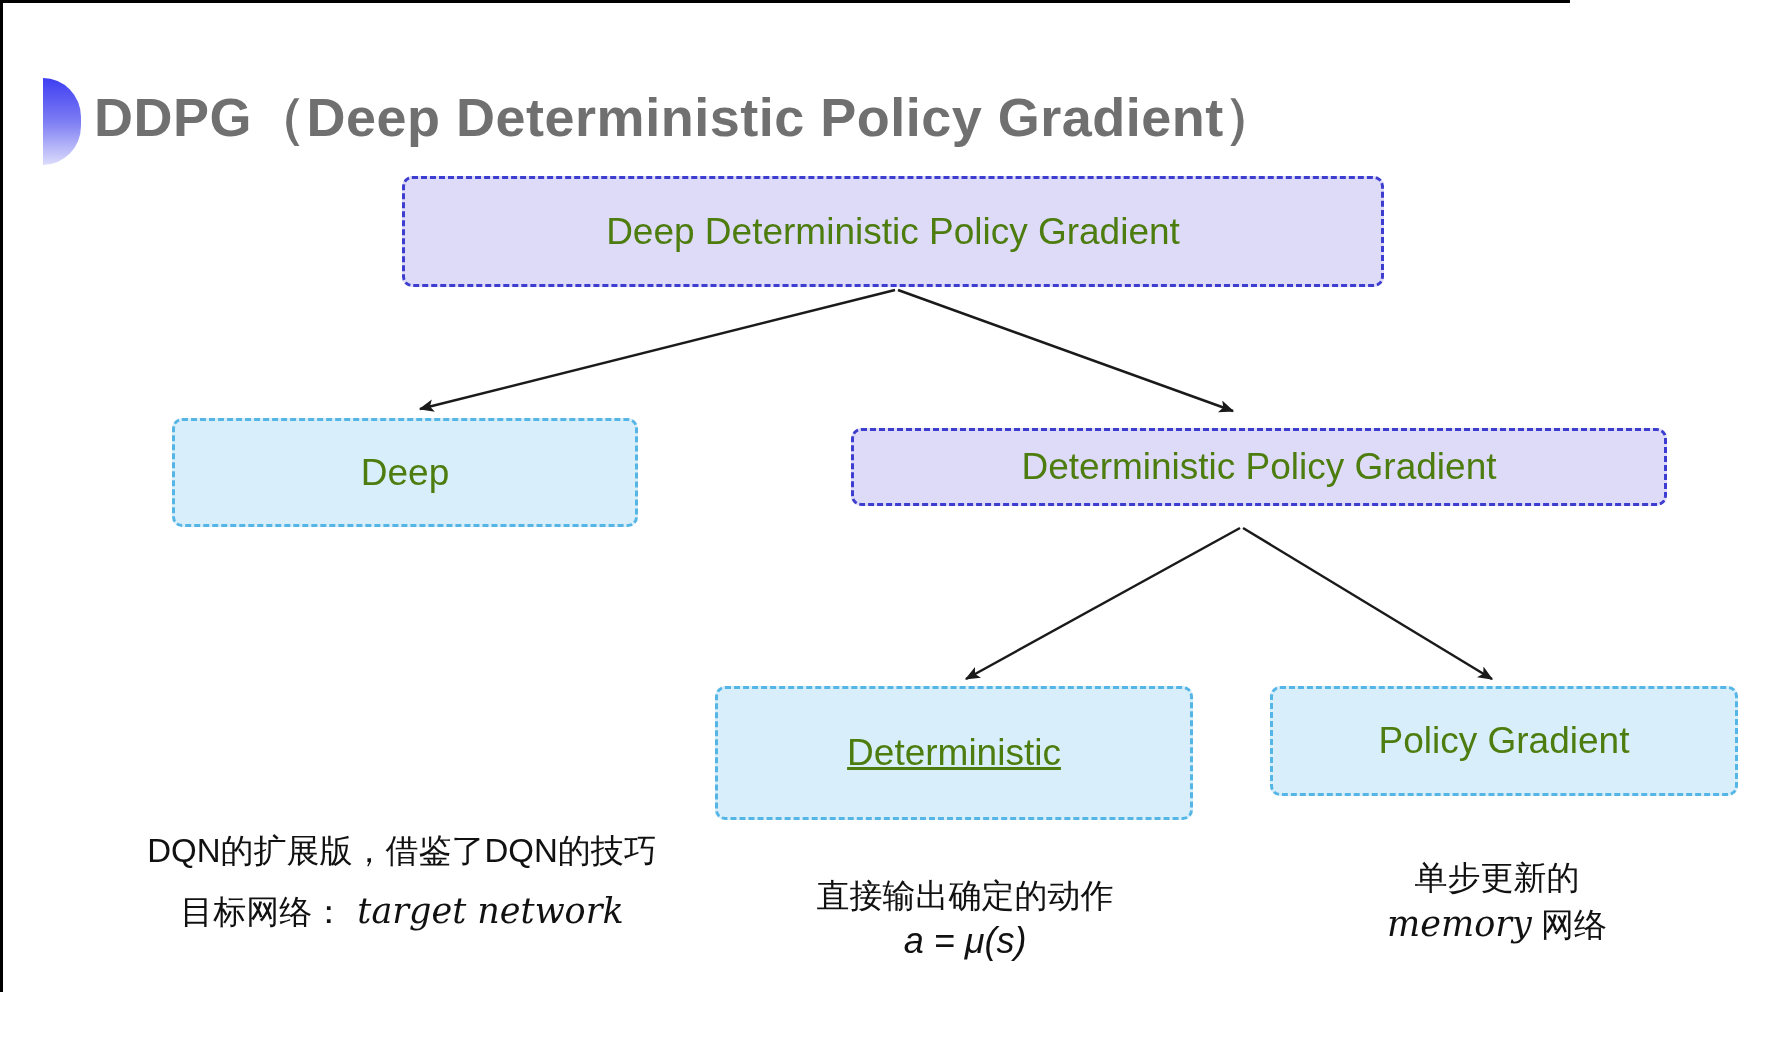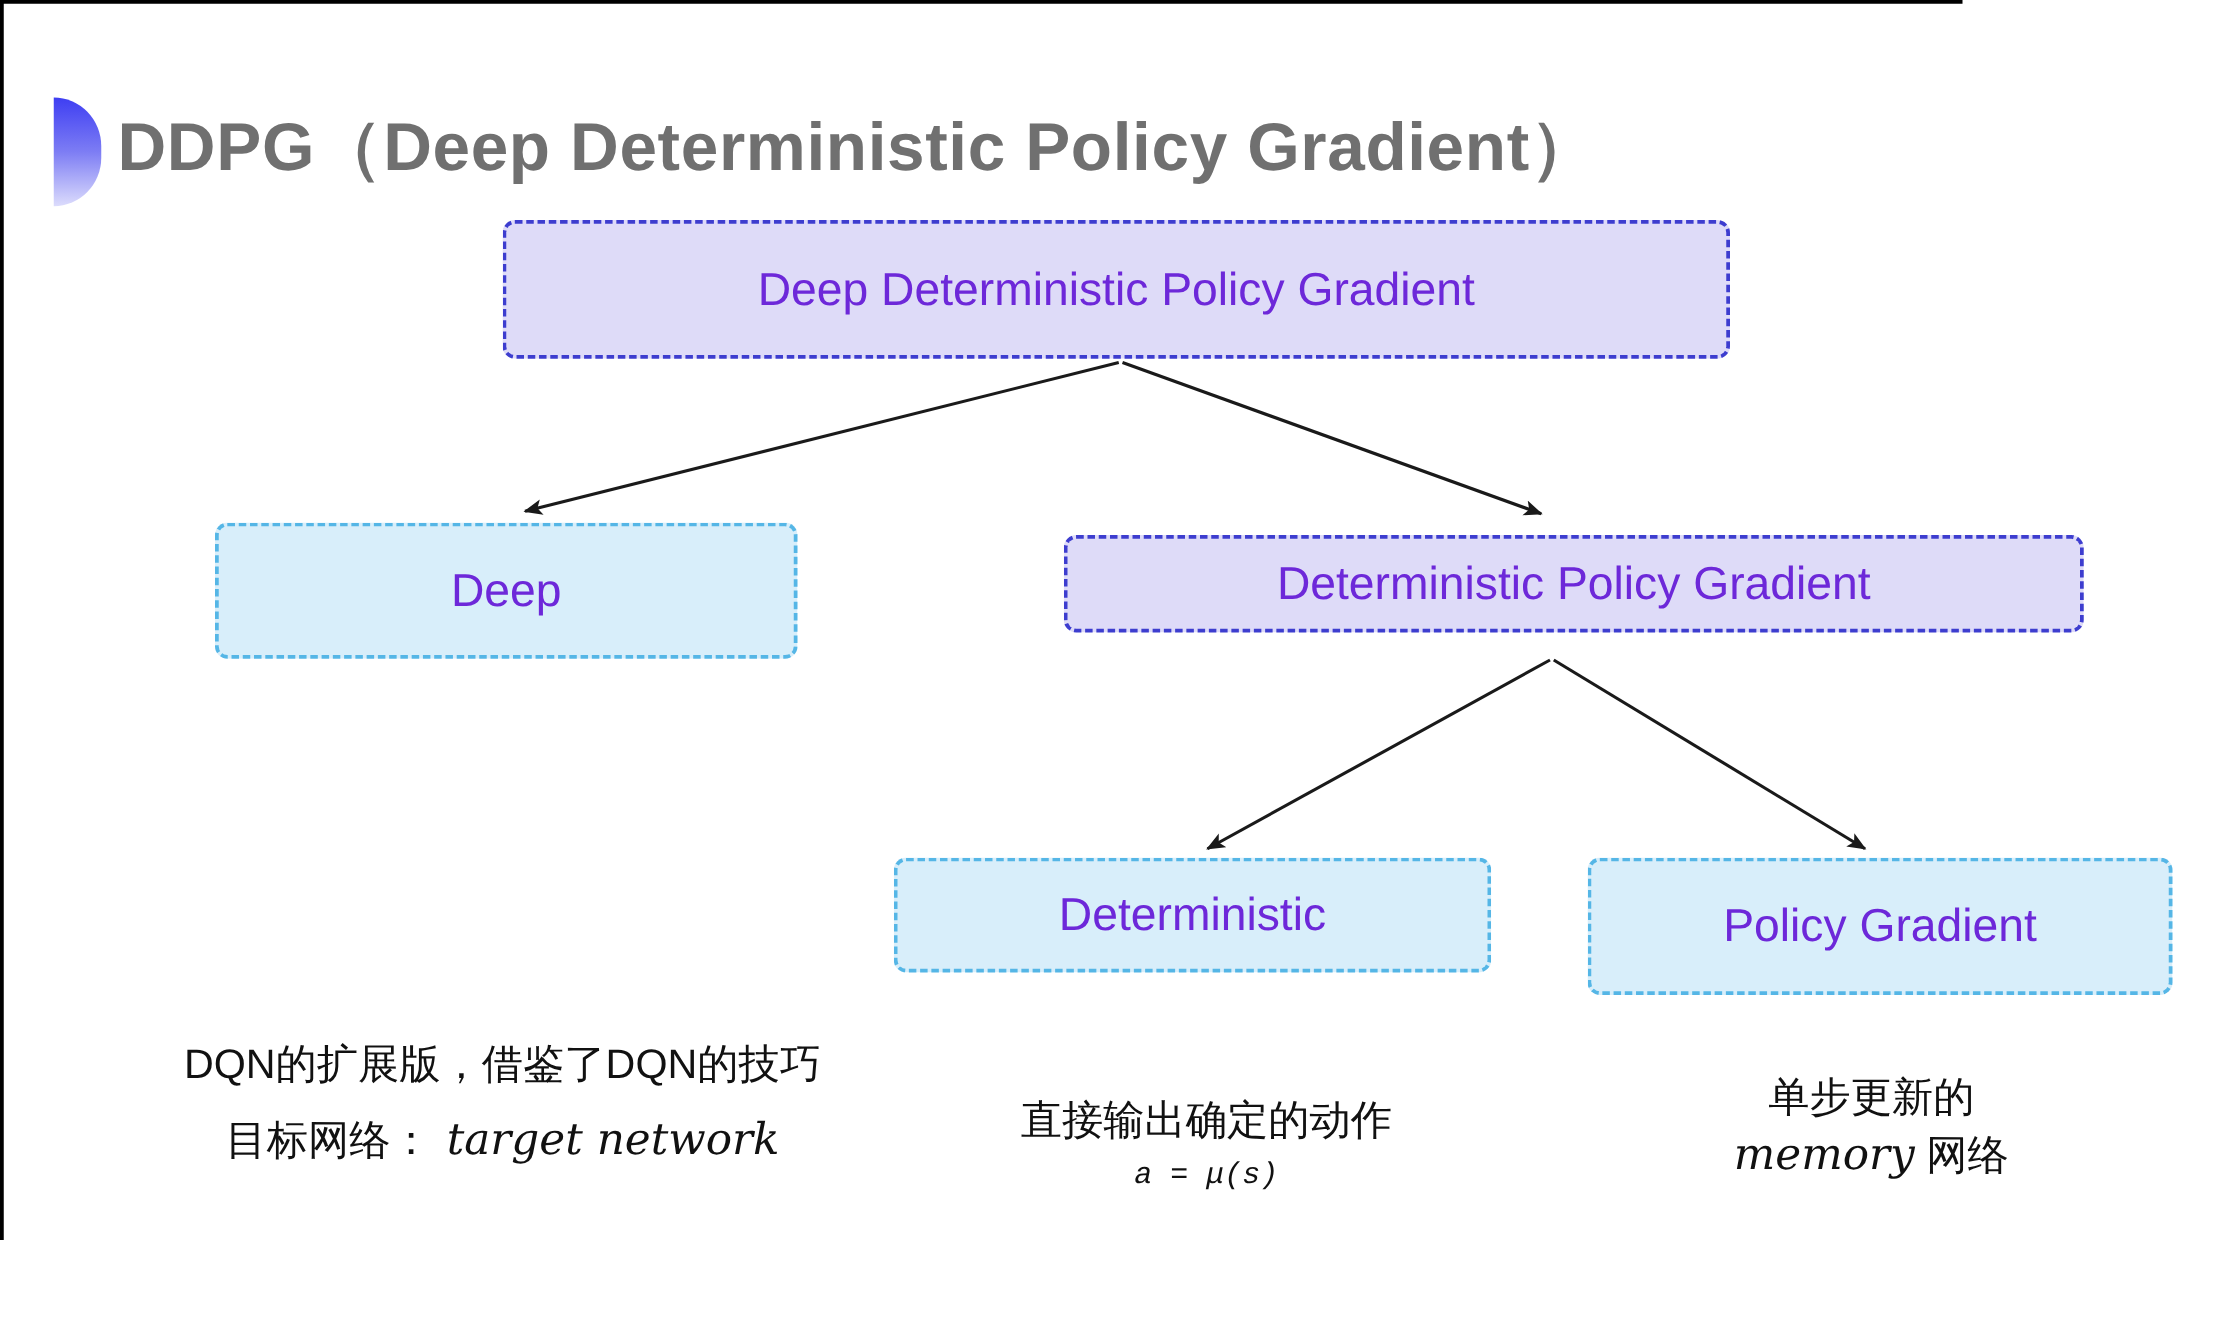--- a/index.html
+++ b/index.html
@@ -16,41 +16,41 @@
   .edge-left{left:0;top:0;width:3px;height:992px;background:#000;}
   
   .title-bullet{left:43px;top:78px;width:38px;height:87px;
     border-radius:0 43px 43px 0 / 0 44px 44px 0;
     background:linear-gradient(180deg,#3e3ef2 0%,#7d7df4 50%,#dcdcfc 100%);}
   .page-title{left:94px;top:82px;font-size:54px;font-weight:600;
     color:var(--title-gray);letter-spacing:0.5px;white-space:nowrap;}
   
   .node{display:flex;align-items:center;justify-content:center;
     border-radius:10px;font-size:37px;font-weight:500;white-space:nowrap;
-    color:#6d28d9;}
+    color:#4d7c0f;}
   .node.purple{background:var(--purple-fill);border:3px dashed var(--purple-border);}
   .node.cyan{background:var(--cyan-fill);border:3px dashed var(--cyan-border);}
   .n-root{left:402px;top:176px;width:982px;height:111px;}
   .n-deep{left:172px;top:418px;width:466px;height:109px;}
   .n-dpg{left:851px;top:428px;width:816px;height:78px;text-align:center;}
-  .n-det{left:715px;top:686px;width:478px;height:92px;}
+  .n-det{left:715px;top:686px;width:478px;height:134px;text-decoration:underline;}
   .n-pg{left:1270px;top:686px;width:468px;height:110px;}
   
   svg.arrows{left:0;top:0;width:1778px;height:1056px;pointer-events:none;}
   svg.arrows line{stroke:var(--arrow);stroke-width:2.5;}
   
   .note{text-align:center;font-size:33px;line-height:61px;white-space:nowrap;}
   .note-deep{left:82px;top:820px;width:640px;}
   .note-det{left:745px;top:853px;width:440px;line-height:45px;margin-top:20px;}
   .note-pg{left:1277px;top:855px;width:440px;line-height:46px;}
   .term{font-family:"DejaVu Serif","Liberation Serif",serif;font-style:italic;
     font-size:35px;margin-left:12px;}
   .term.tight{margin-left:0;}
-  .formula{font-family:Liberation Mono, monospace;font-style:italic;
-    font-size:24px;}
+  .formula{font-family:Liberation Sans, sans-serif;font-style:italic;
+    font-size:36px;}
 </style>
 </head>
 <body>
 
 <div class="abs edge-top"></div>
 <div class="abs edge-left"></div>
 
 <div class="abs title-bullet"></div>
 <h1 class="abs page-title">DDPG（Deep Deterministic Policy Gradient）</h1>
 

